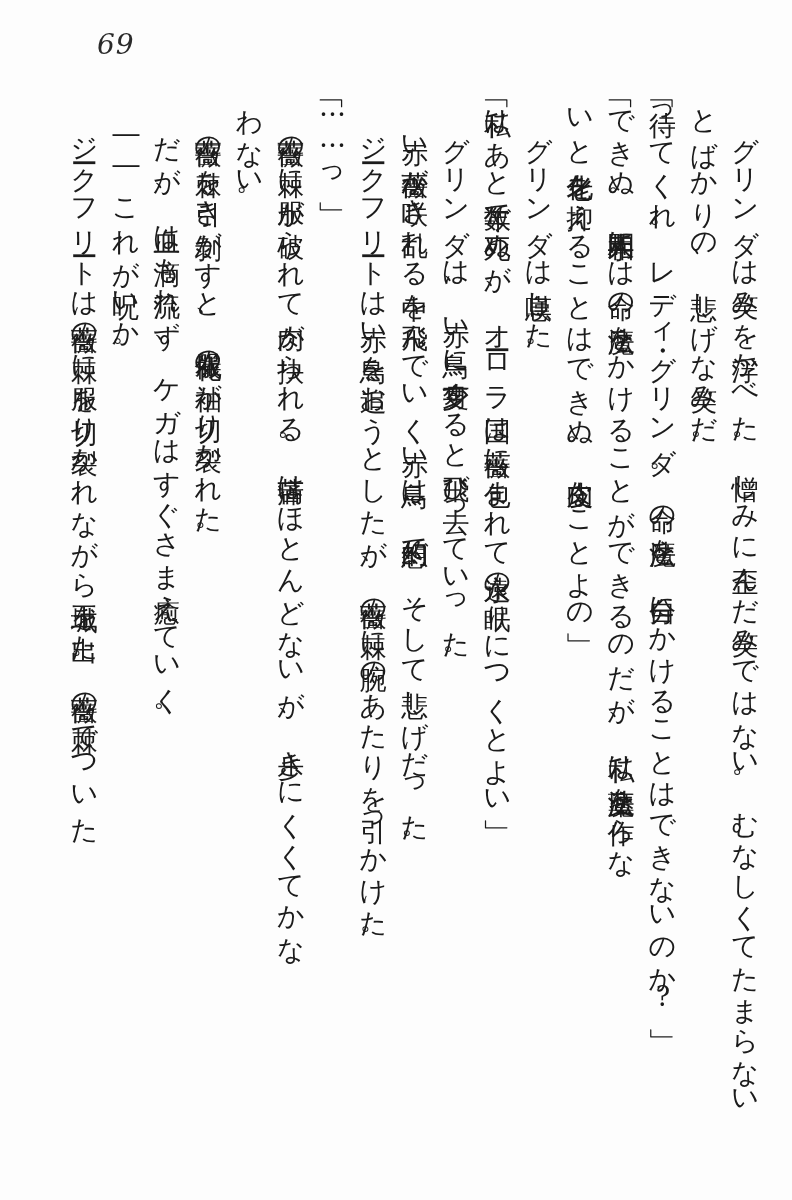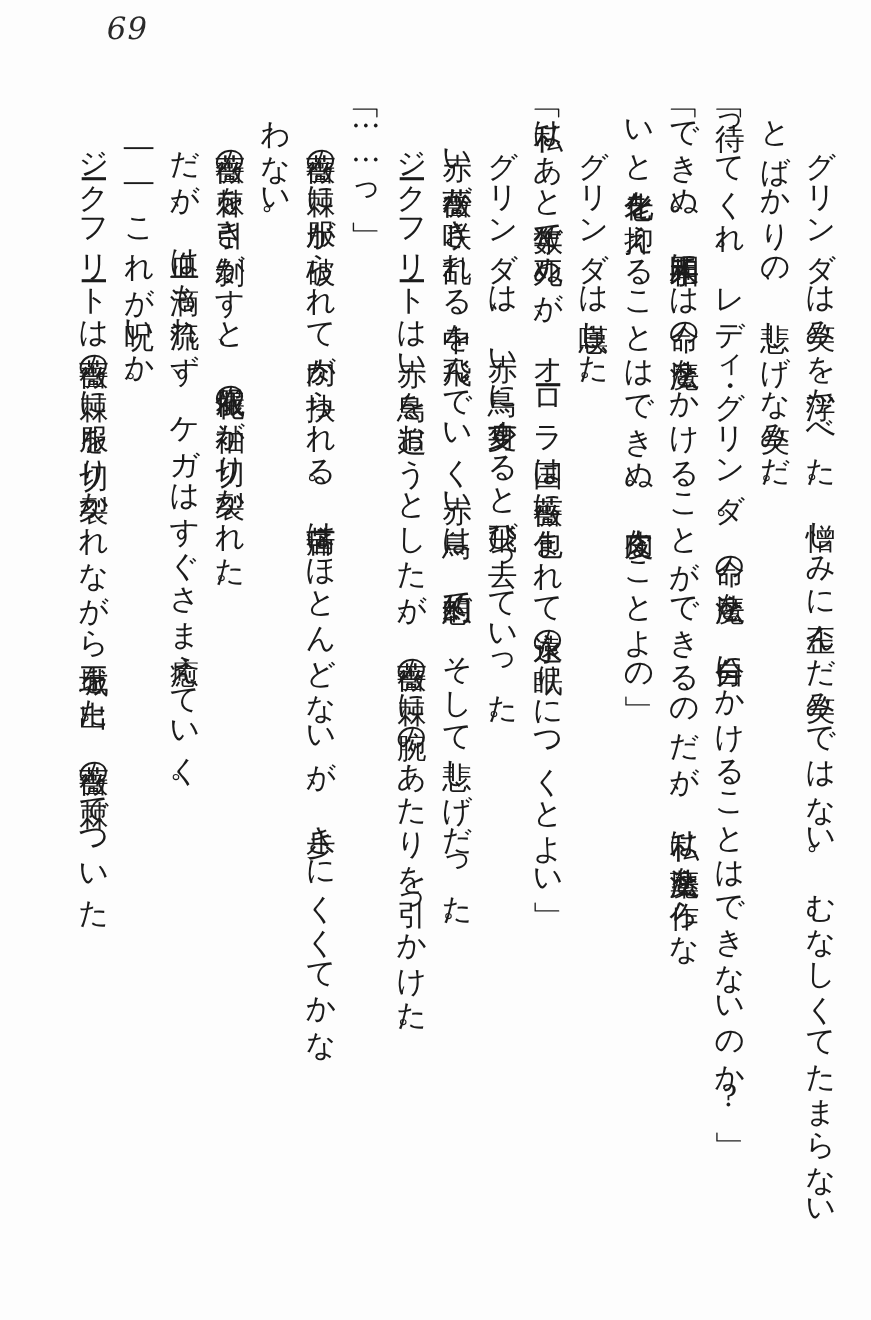--- a/index.html
+++ b/index.html
@@ -15,21 +15,21 @@
     font-family: "DejaVu Serif", "Liberation Serif", serif;
     background: #fdfdfd;
   }
   .page {
     position: absolute;
     inset: 0;
     background: #fdfdfd;
   }
   .page-number {
     position: absolute;
-    top: 9px;
+    top: 28px;
     left: 97px;
     font-size: 28px;
     font-style: italic;
     color: #2a2a2a;
     letter-spacing: 1px;
     font-family: "DejaVu Serif", "Liberation Serif", serif;
   }
   .text-block {
     position: absolute;
     top: 91px;

